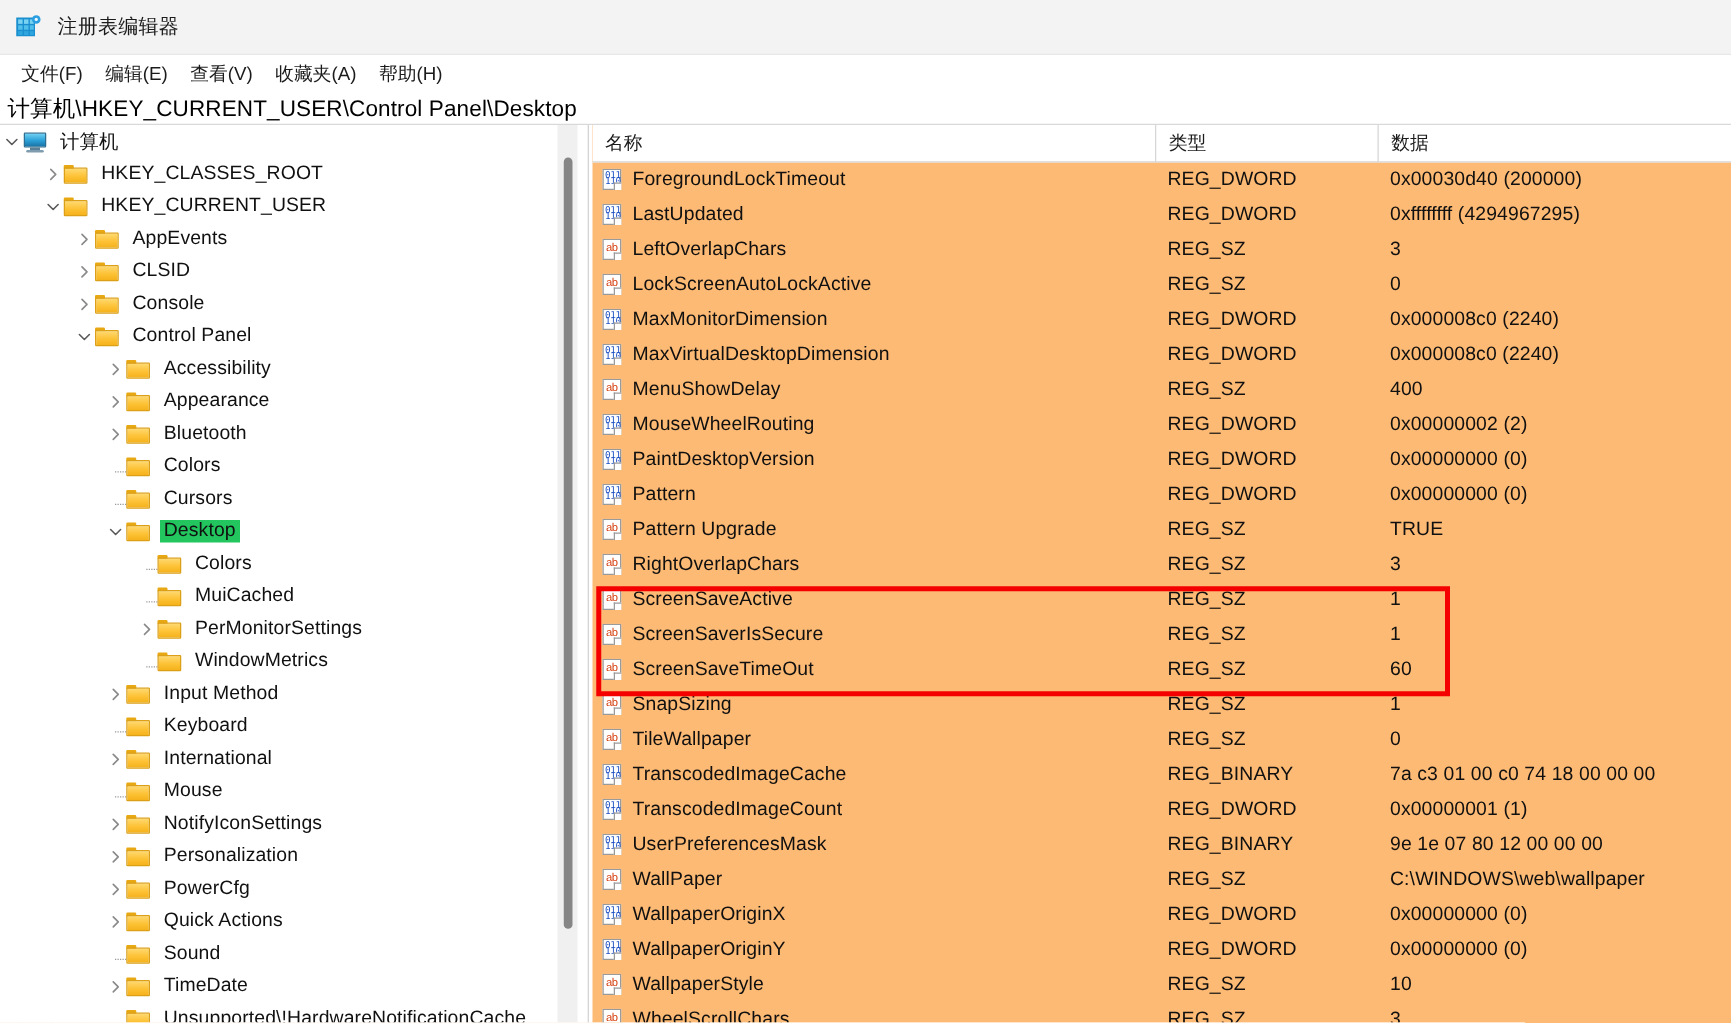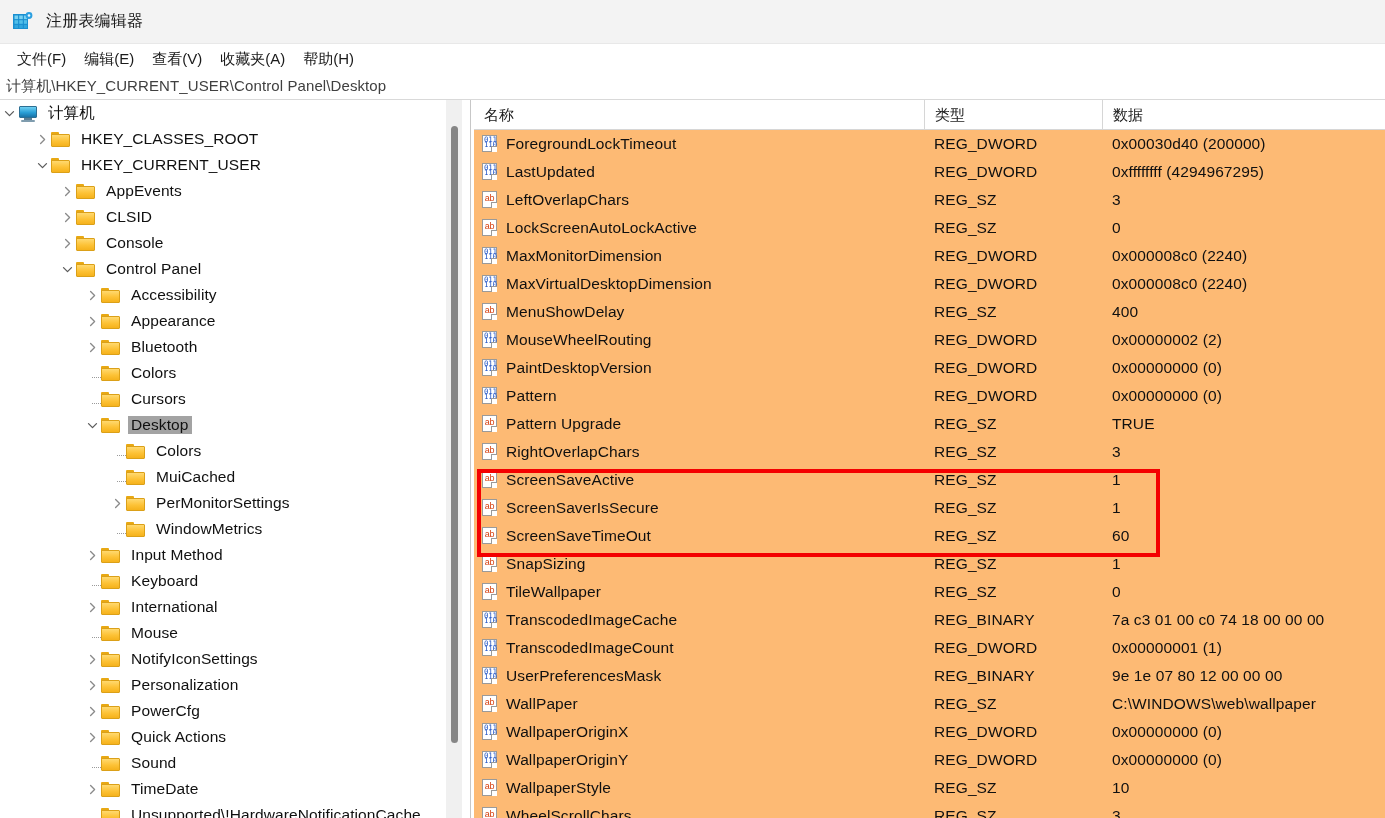--- a/index.html
+++ b/index.html
@@ -62,22 +62,22 @@
   .addressbar {
     height: 26px;
     flex: 0 0 26px;
     background: #ffffff;
     display: flex;
     align-items: center;
     padding-left: 6px;
     border-bottom: 1px solid #d9d9d9;
   }
   .address-text {
-    font-size: 15px;
-    color: #404040;
+    font-size: 18px;
+    color: #000000;
     white-space: nowrap;
     letter-spacing: 0.1px;
   }
 
   
   .panes {
     flex: 1 1 auto;
     display: flex;
     position: relative;
     min-height: 0;
@@ -121,21 +121,21 @@
     margin-right: 7px;
     position: relative;
   }
   .tw-label {
     font-size: 15.5px;
     color: #101010;
     letter-spacing: 0.1px;
     padding: 0 3px;
   }
   .tree-node.selected .tw-label {
-    background: #a3a3a3;
+    background: #22c55e;
   }
   
   .dotline-v {
     position: absolute;
     width: 1px;
     border-left: 1px dotted #9a9a9a;
   }
 
   
   .folder {

